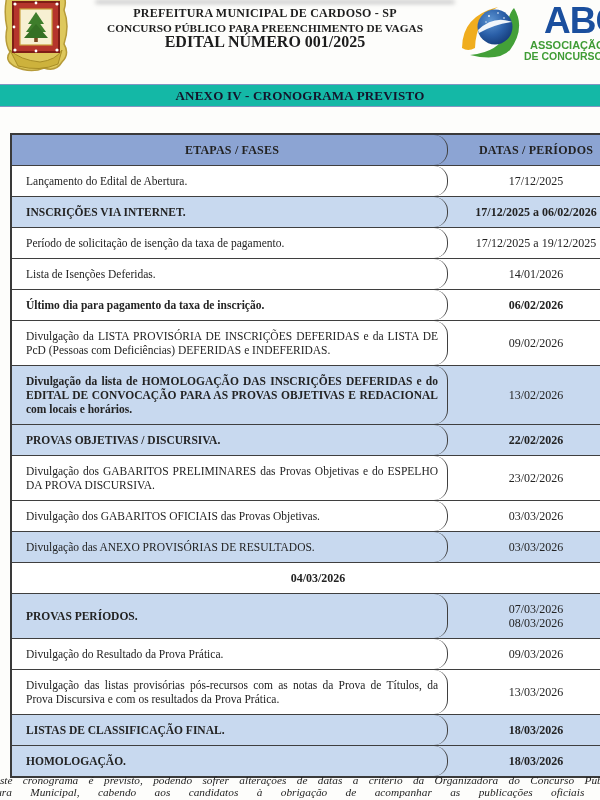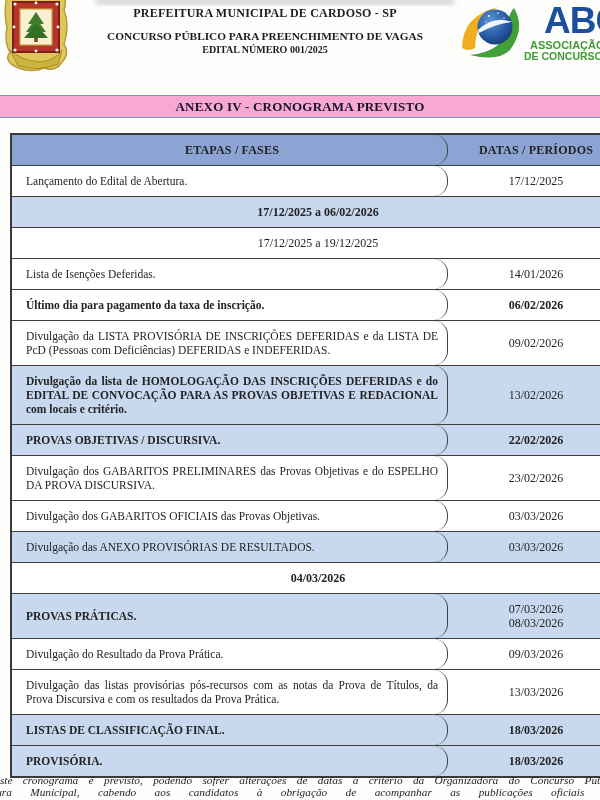--- a/index.html
+++ b/index.html
@@ -10,33 +10,33 @@
   
   .smudge{position:absolute; top:0; left:95px; width:360px; height:4px;
     background:rgba(110,110,115,.35); filter:blur(2px); border-radius:2px;}
 
   
   .hdr{position:absolute; top:0; left:0; width:100%; height:84px;}
   .coa{position:absolute; top:-10px; left:0;}
   .hdr-text{position:absolute; left:70px; top:6px; width:390px; text-align:center;
     font-weight:bold; color:#1d1d1d;}
   .hdr-text .l1{font-size:12px; line-height:15px; letter-spacing:.2px;}
-  .hdr-text .l2{font-size:11.3px; line-height:14px;margin-top:8px;}
-  .hdr-text .l3{font-size:10px; line-height:14px;}
+  .hdr-text .l2{font-size:11.3px; line-height:14px;}
+  .hdr-text .l3{font-size:16px; line-height:14px;}
   .abc{position:absolute; left:456px; top:2px; width:170px; height:70px;}
   .abc-txt{position:absolute; left:88px; top:-2px; font-family:"Liberation Sans", sans-serif;
     font-weight:bold; font-size:37px; color:#1b4f9e; letter-spacing:-1px;}
   .abc-sub1{position:absolute; left:74px; top:37px; font-family:"Liberation Sans", sans-serif;
     font-size:11px; font-weight:bold; color:#3f9c35; white-space:nowrap;}
   .abc-sub2{position:absolute; left:68px; top:48px; font-family:"Liberation Sans", sans-serif;
     font-size:10.5px; font-weight:bold; color:#3f9c35; white-space:nowrap;}
 
   
-  .banner{position:absolute; top:95px; left:0; width:100%; height:21px;
-    background:#f9a8d4; border-top:1px solid #8295c2; border-bottom:1px solid #8295c2;
+  .banner{position:absolute; top:84px; left:0; width:100%; height:21px;
+    background:#14b8a6; border-top:1px solid #8295c2; border-bottom:1px solid #8295c2;
     display:flex; align-items:center; justify-content:center;
     font-weight:bold; font-size:13px; color:#14142b; letter-spacing:.2px;}
 
   
   .tbl{position:absolute; top:133px; left:10px; width:612px;
     border:2px solid #3a3a3a; border-right:none; background:#fff;}
   .trow{display:flex; align-items:stretch; border-bottom:1px solid #3f3f3f;}
   .trow:last-child{border-bottom:none;}
   .trow.hl{background:#c8d9ef;}
   .thead{background:#8ca4d3;}
@@ -125,25 +125,27 @@
       <div class="cell data">DATAS / PERÍODOS</div>
     </div>
     <div>
         <div class="trow">
           <div class="cell etapa">Lançamento do Edital de Abertura.</div>
           <div class="cell data">
             <div>17/12/2025</div>
           </div>
         </div>
         <div class="trow hl">
+          <div class="cell etapa bold">INSCRIÇÕES VIA INTERNET.</div>
           <div class="cell data bold">
             <div>17/12/2025 a 06/02/2026</div>
           </div>
         </div>
         <div class="trow">
+          <div class="cell etapa">Período de solicitação de isenção da taxa de pagamento.</div>
           <div class="cell data">
             <div>17/12/2025 a 19/12/2025</div>
           </div>
         </div>
         <div class="trow">
           <div class="cell etapa">Lista de Isenções Deferidas.</div>
           <div class="cell data">
             <div>14/01/2026</div>
           </div>
         </div>
@@ -153,21 +155,21 @@
             <div>06/02/2026</div>
           </div>
         </div>
         <div class="trow">
           <div class="cell etapa">Divulgação da LISTA PROVISÓRIA DE INSCRIÇÕES DEFERIDAS e da LISTA DE PcD (Pessoas com Deficiências) DEFERIDAS e INDEFERIDAS.</div>
           <div class="cell data">
             <div>09/02/2026</div>
           </div>
         </div>
         <div class="trow hl">
-          <div class="cell etapa bold">Divulgação da lista de HOMOLOGAÇÃO DAS INSCRIÇÕES DEFERIDAS e do EDITAL DE CONVOCAÇÃO PARA AS PROVAS OBJETIVAS E REDACIONAL com locais e critério.</div>
+          <div class="cell etapa bold">Divulgação da lista de HOMOLOGAÇÃO DAS INSCRIÇÕES DEFERIDAS e do EDITAL DE CONVOCAÇÃO PARA AS PROVAS OBJETIVAS E REDACIONAL com locais e horários.</div>
           <div class="cell data">
             <div>13/02/2026</div>
           </div>
         </div>
         <div class="trow hl">
           <div class="cell etapa bold">PROVAS OBJETIVAS / DISCURSIVA.</div>
           <div class="cell data bold">
             <div>22/02/2026</div>
           </div>
         </div>
@@ -188,21 +190,21 @@
           <div class="cell data">
             <div>03/03/2026</div>
           </div>
         </div>
         <div class="trow">
           <div class="cell data bold">
             <div>04/03/2026</div>
           </div>
         </div>
         <div class="trow hl">
-          <div class="cell etapa bold">PROVAS PRÁTICAS.</div>
+          <div class="cell etapa bold">PROVAS PERÍODOS.</div>
           <div class="cell data">
             <div>07/03/2026</div>
             <div>08/03/2026</div>
           </div>
         </div>
         <div class="trow">
           <div class="cell etapa">Divulgação do Resultado da Prova Prática.</div>
           <div class="cell data">
             <div>09/03/2026</div>
           </div>
@@ -213,21 +215,21 @@
             <div>13/03/2026</div>
           </div>
         </div>
         <div class="trow hl">
           <div class="cell etapa bold">LISTAS DE CLASSIFICAÇÃO FINAL.</div>
           <div class="cell data bold">
             <div>18/03/2026</div>
           </div>
         </div>
         <div class="trow hl">
-          <div class="cell etapa bold">PROVISÓRIA.</div>
+          <div class="cell etapa bold">HOMOLOGAÇÃO.</div>
           <div class="cell data bold">
             <div>18/03/2026</div>
           </div>
         </div>
       </div>
   </div>
 
   <div class="foot">
       <div class="fline">Este cronograma é previsto, podendo sofrer alterações de datas a critério da Organizadora do Concurso Públic</div>
       <div class="fline">tura Municipal, cabendo aos candidatos à obrigação de acompanhar as publicações oficiais no</div>

